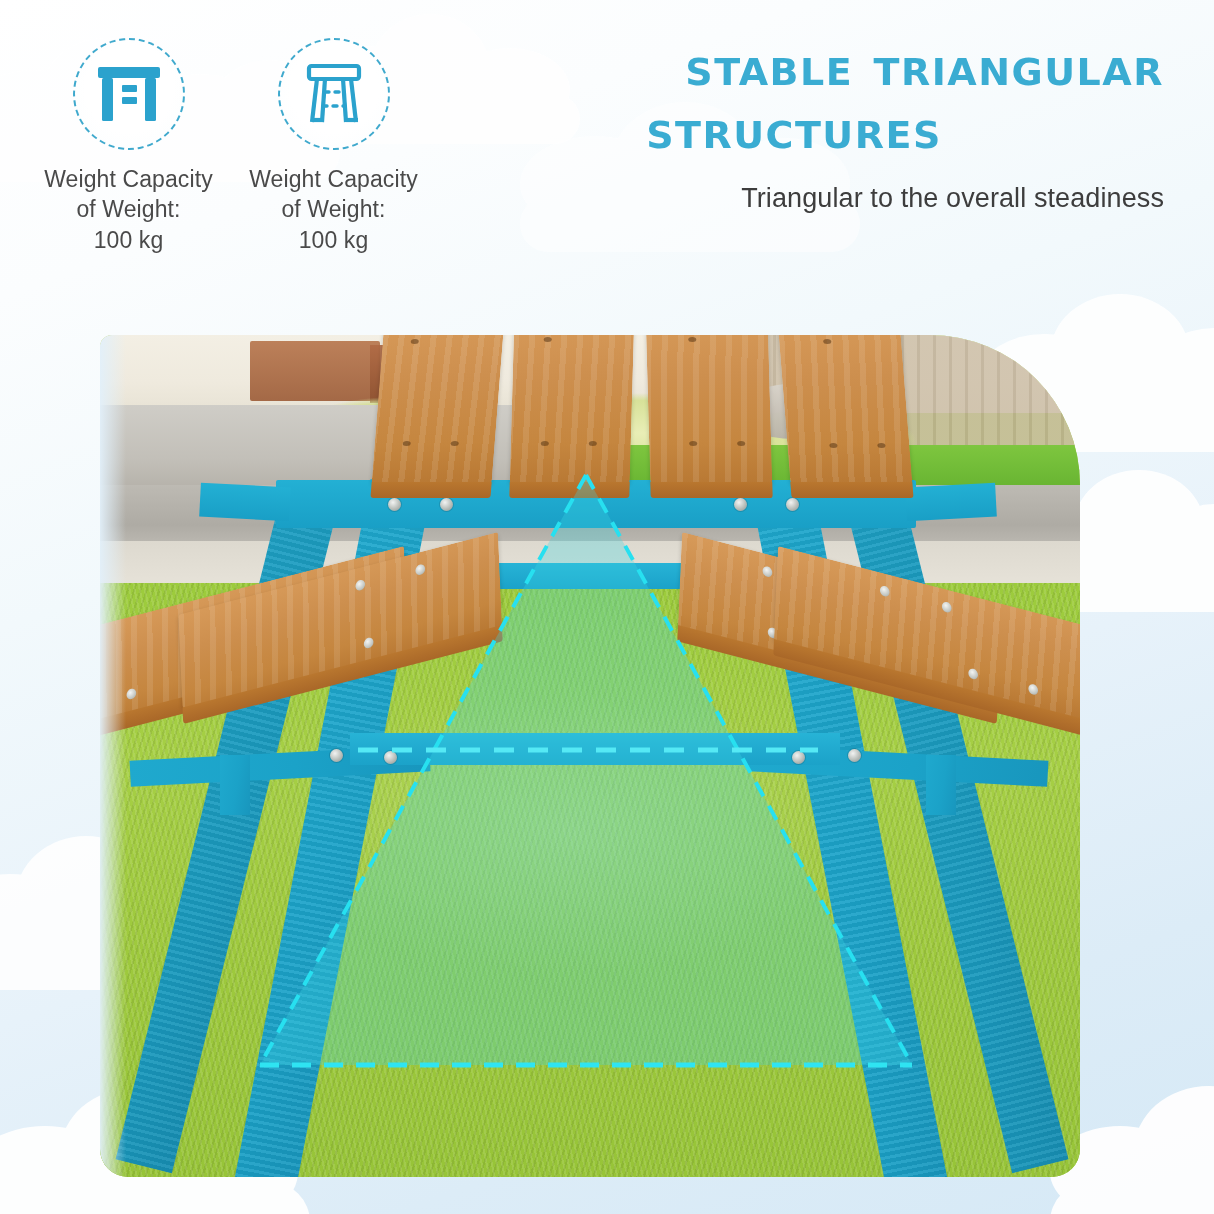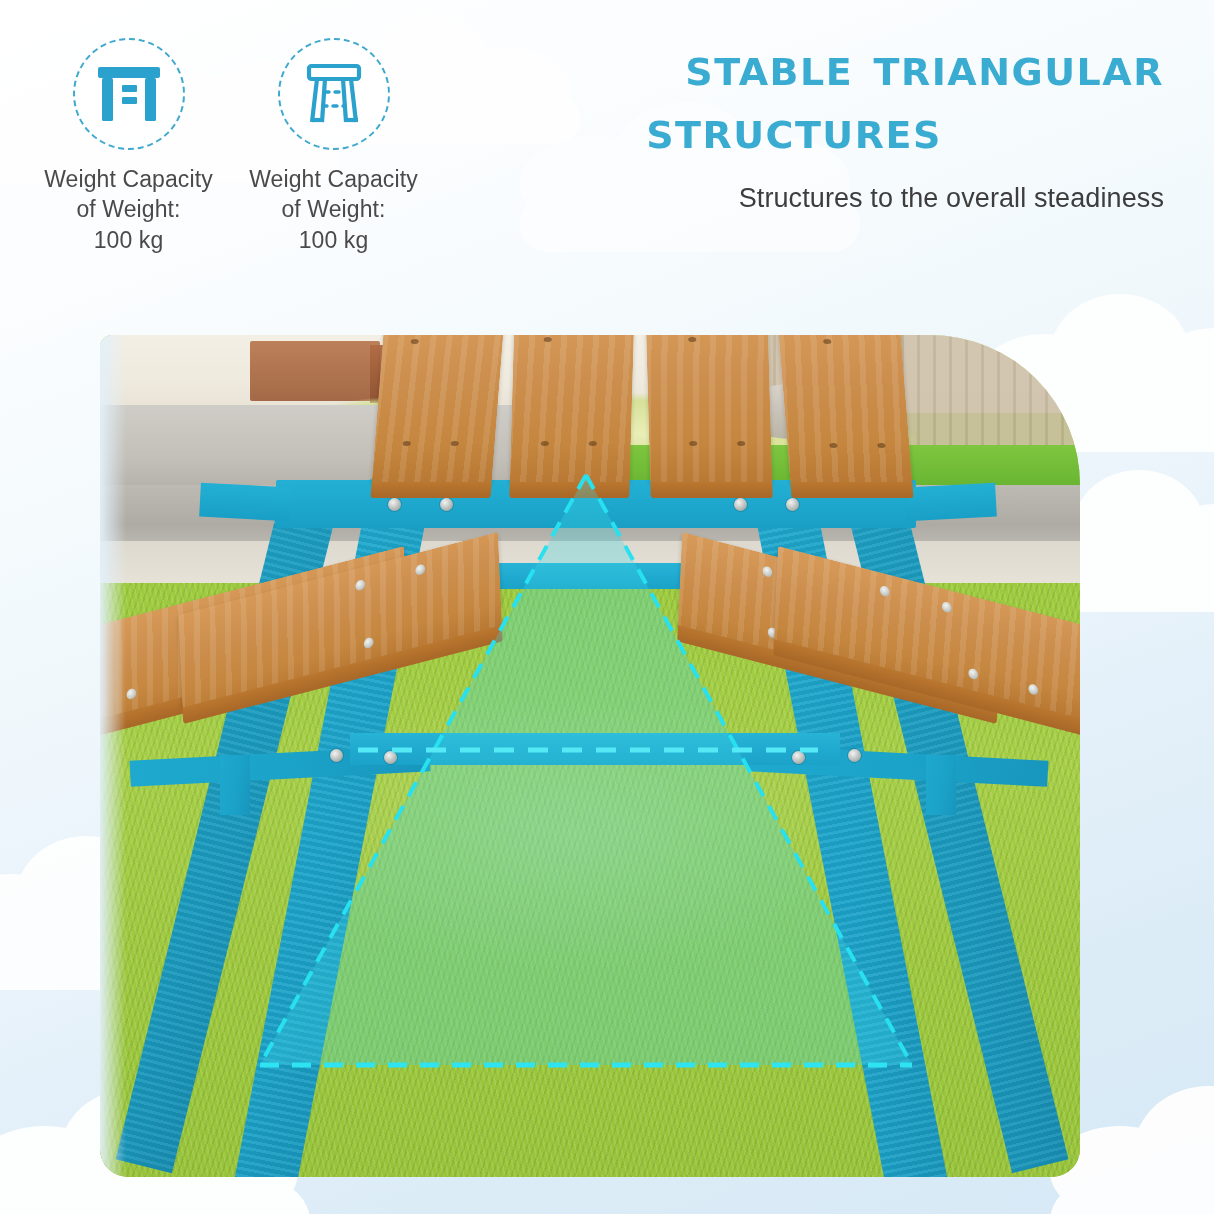--- a/index.html
+++ b/index.html
@@ -239,21 +239,21 @@
       </div>
     </div>
 
   </div>
 
   <div class="headline">
     <h1>
       <span class="l1">Stable Triangular</span>
       <span class="l2">Structures</span>
     </h1>
-    <div class="sub">Structures to the overall steadiness</div>
+    <div class="sub">Triangular to the overall steadiness</div>
   </div>
 
   <div class="photo">
     <div class="scene">
 
       <div class="sky-band"></div>
       <div class="fence"></div>
       <div class="fence2"></div>
       <div class="fence3"></div>
       <div class="shrubrow"></div>

